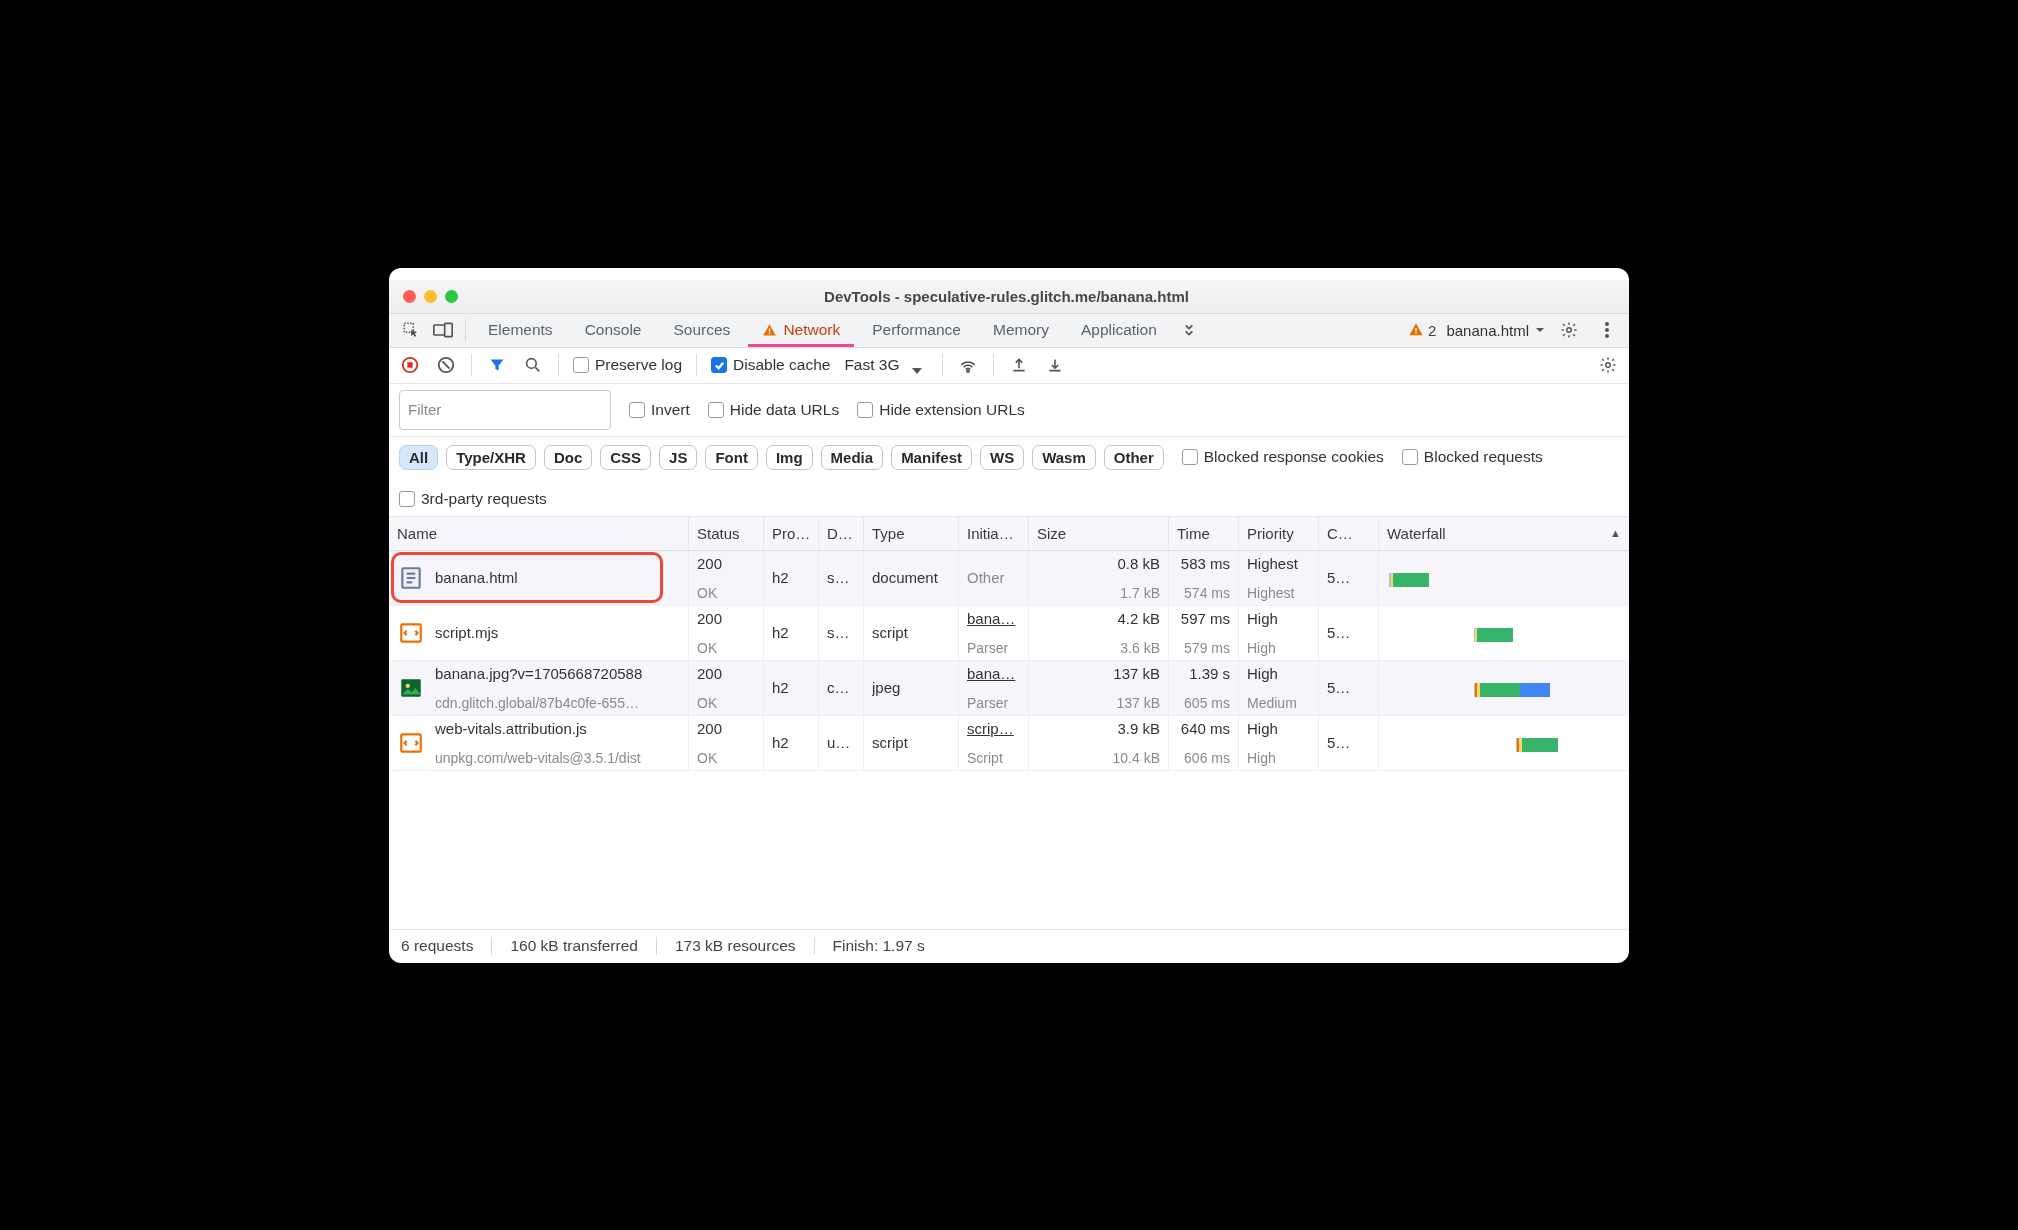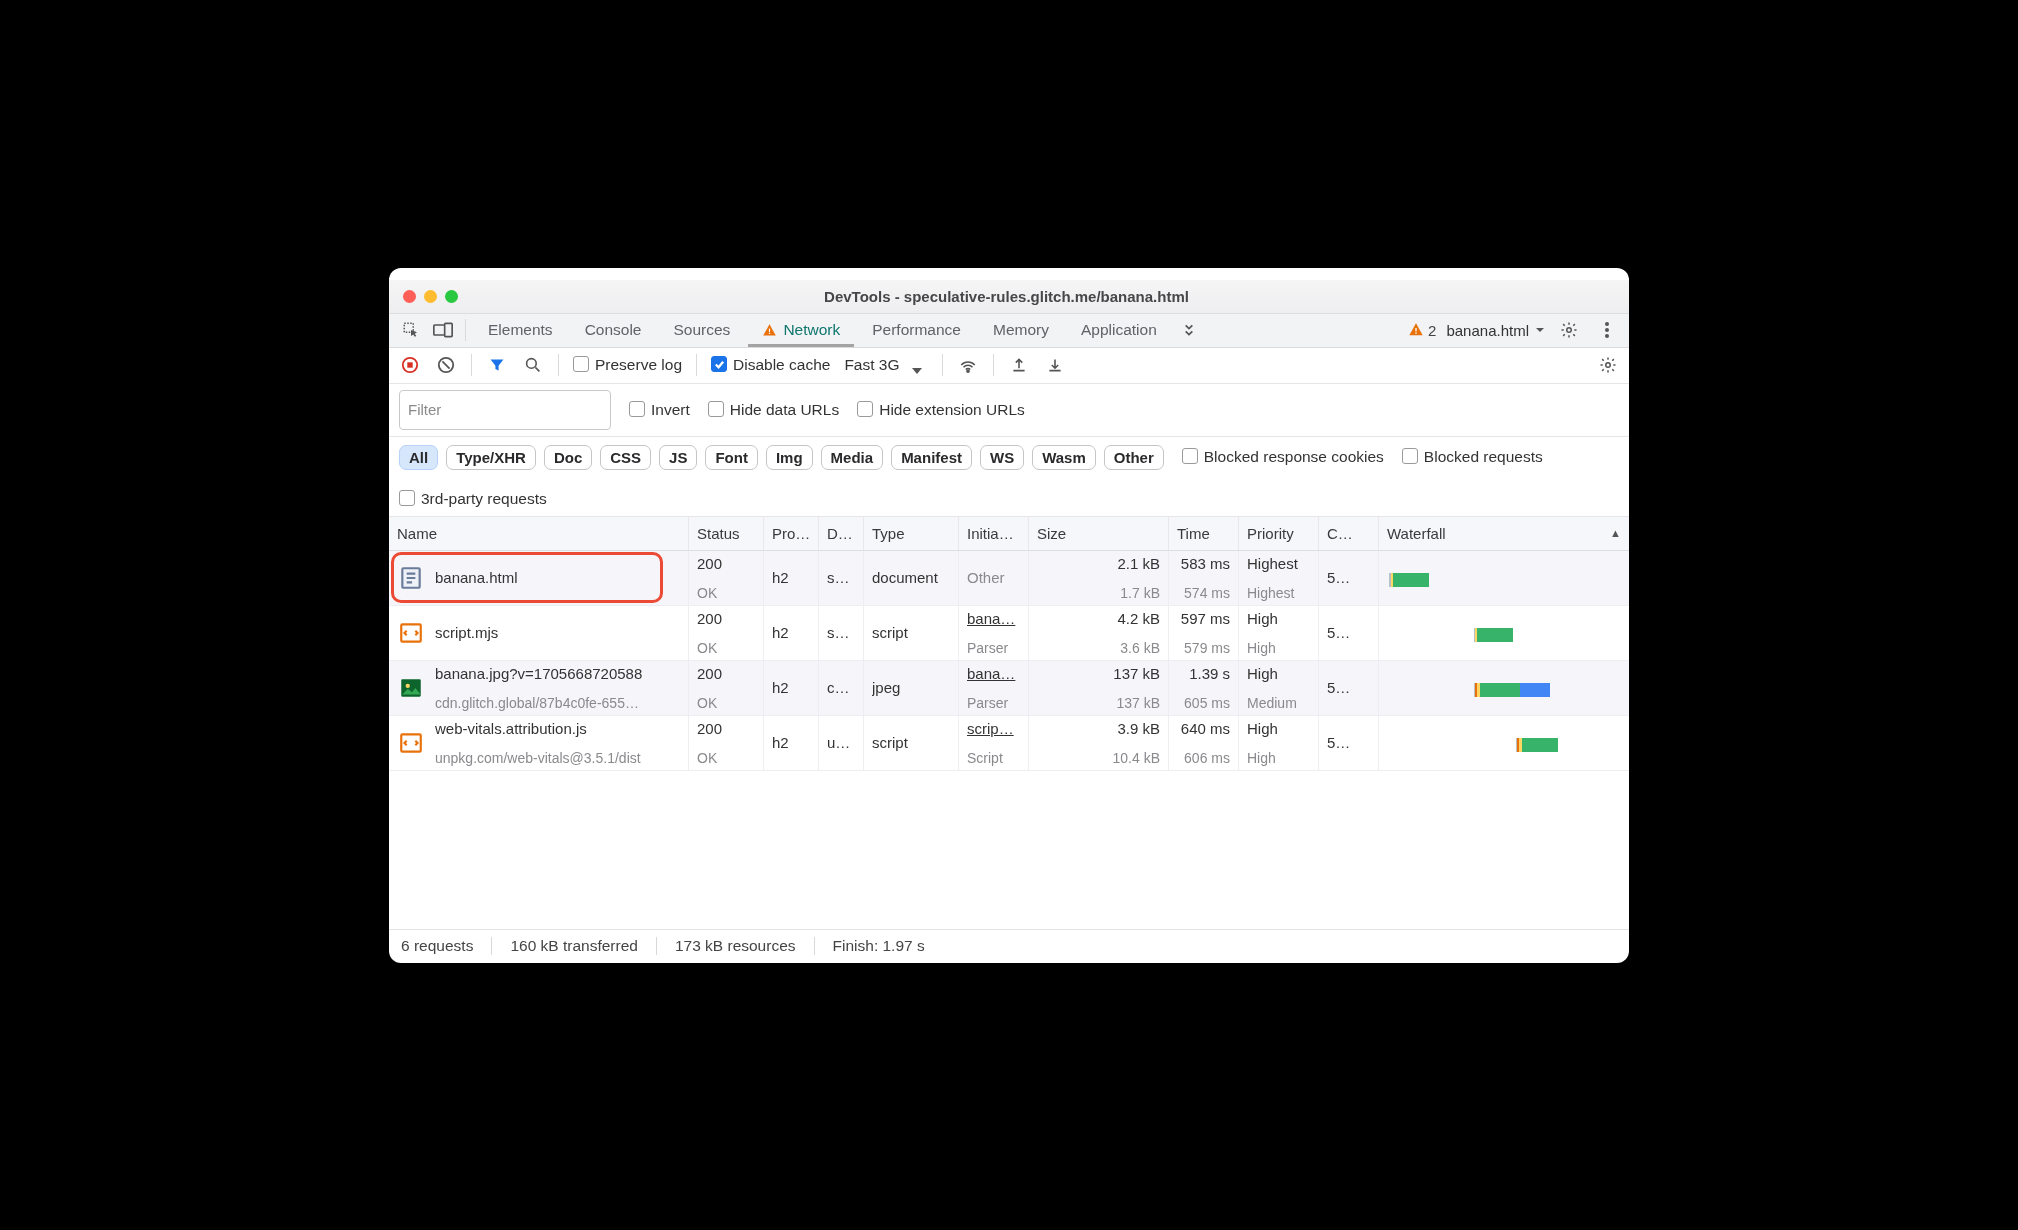--- a/index.html
+++ b/index.html
@@ -10,31 +10,31 @@
   .titlebar { height: 34px; background: linear-gradient(#f5f5f6,#eeeef0); display: flex; align-items: center; padding: 0 14px; border-bottom: 1px solid #ddd; margin-top: 12px; }
   .traffic { display: flex; gap: 8px; }
   .tl-dot { width: 13px; height: 13px; border-radius: 50%; }
   .tl-red { background:#ff5f57; } .tl-yel { background:#febc2e; } .tl-grn { background:#28c840; }
   .titlebar-title { flex: 1; text-align: center; font-size: 15px; font-weight: 600; color:#474749; padding-right: 60px;}
 
   
   .main-tabs { height: 34px; background:#f1f3f4; border-bottom:1px solid #d9dbde; display:flex; align-items:center; padding:0 8px; gap:4px; }
   .mt-btn { width:28px; height:28px; display:flex; align-items:center; justify-content:center; color:#555; cursor:pointer; }
   .main-tab { padding: 0 14px; height:100%; display:flex; align-items:center; gap:6px; font-size:15.5px; color:#5f6368; cursor:pointer; }
-  .main-tab.active { color:#0f766e; border-bottom:3px solid #a3a3a3; padding-top:3px; }
+  .main-tab.active { color:#c2410c; border-bottom:3px solid #ec4899; padding-top:3px; }
   .mt-spacer { flex:1; }
   .mt-right { display:flex; align-items:center; gap:10px; color:#555; font-size:15px; }
   .warn-badge { display:flex; align-items:center; gap:4px; color:#444; }
   .context-pill { display:flex; align-items:center; gap:6px; color:#333; cursor:pointer;}
 
   
   .toolbar { height: 36px; background:#fff; border-bottom:1px solid #e6e6e8; display:flex; align-items:center; padding:0 10px; gap:14px; font-size:15.5px; color:#333; }
   .tb-icon { width:22px; height:22px; display:flex; align-items:center; justify-content:center; color:#555; cursor:pointer;}
   .tb-vr { width:1px; height:22px; background:#dadada; }
-  .tb-check { display:flex; align-items:flex-start; gap:6px; cursor:pointer;}
+  .tb-check { display:flex; align-items:center; gap:6px; cursor:pointer;}
   .tb-select { display:flex; align-items:flex-end; gap:4px; cursor:pointer; padding-right:6px;}
   .chk { width:16px; height:16px; border:1.5px solid #9a9a9a; border-radius:3px; display:inline-flex; align-items:center; justify-content:center; background:#fff;}
   .chk.on { background:#1a73e8; border-color:#1a73e8;}
   .caret { width:0; height:0; border-left:5px solid transparent; border-right:5px solid transparent; border-top:6px solid #555; margin-left:8px;}
   .tb-spacer { flex:1;}
 
   
   .filterbar { background:#fff; border-bottom:1px solid #e6e6e8; padding:6px 10px; display:flex; align-items:center; gap:18px; flex-wrap:wrap; font-size:15.5px; row-gap:8px;}
   .filter-input { width:212px; height:40px; border:1px solid #c9c9cb; border-radius:4px; padding:0 8px; font-size:15px; color:#333; }
   .filter-input::placeholder { color:#8a8a8c; }
@@ -302,21 +302,21 @@
           <div class="cell">
             <div class="l1">sp…</div>
           </div>
           <div class="cell">
             <div class="l1">document</div>
           </div>
           <div class="cell">
             <div class="l1" style="color: rgb(138, 138, 142);">Other</div>
           </div>
           <div class="cell rt">
-            <div class="l1">2.1 kB</div>
+            <div class="l1">0.8 kB</div>
             <div class="l2">1.7 kB</div>
           </div>
           <div class="cell rt">
             <div class="l1">583 ms</div>
             <div class="l2">574 ms</div>
           </div>
           <div class="cell ">
             <div class="l1">Highest</div>
             <div class="l2">Highest</div>
           </div>

